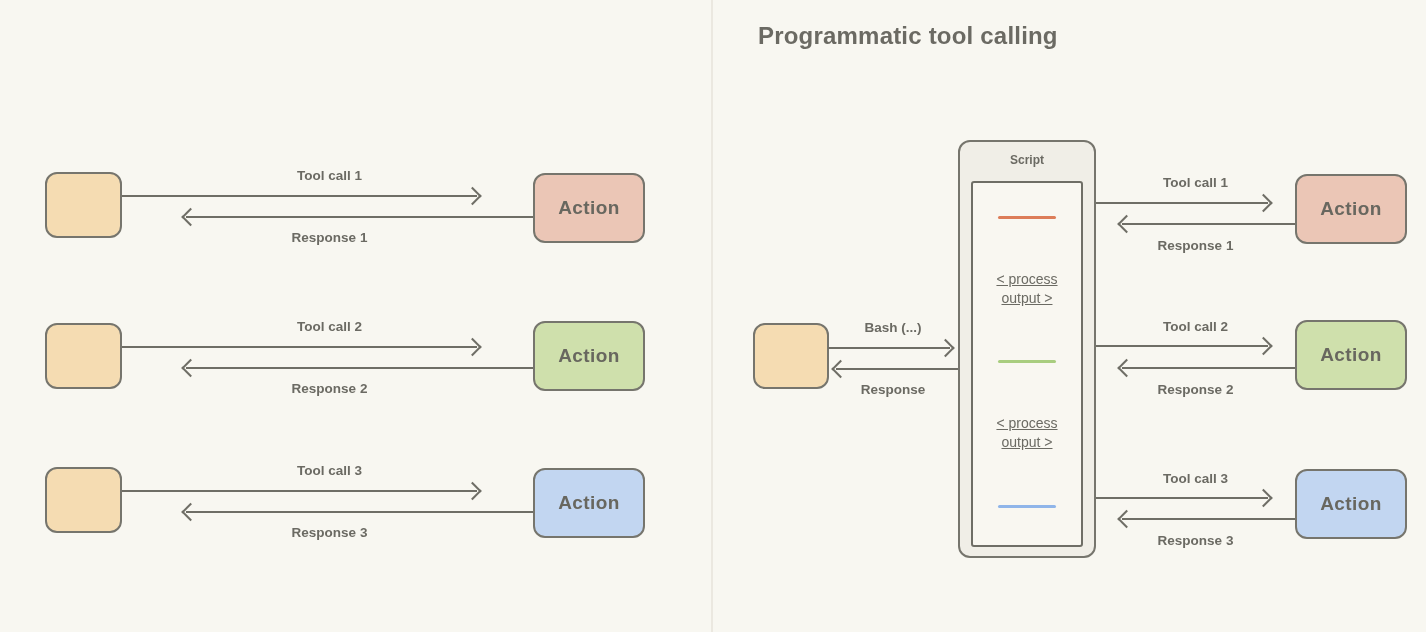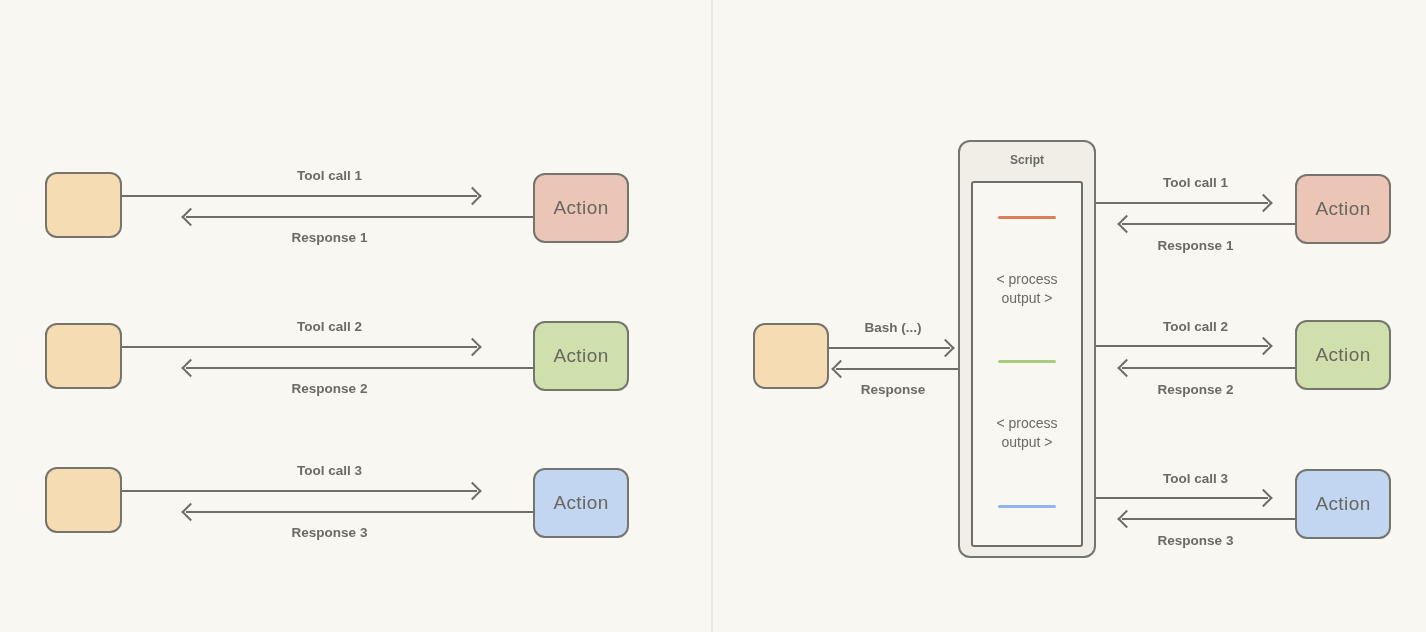--- a/index.html
+++ b/index.html
@@ -12,22 +12,22 @@
     --script-fill:#F0EEE7;
     --inner-fill:#F9F7F1;
   }
   *{margin:0;padding:0;box-sizing:border-box;}
   body{background:var(--bg);font-family:"Liberation Sans", sans-serif;}
   .canvas{position:relative;width:1426px;height:632px;background:var(--bg);overflow:hidden;}
   .divider{position:absolute;left:711px;top:0;width:2px;height:632px;background:var(--divider);}
   .panel-title{position:absolute;font-size:24px;font-weight:700;color:var(--text);letter-spacing:.2px;}
   .box{position:absolute;border:2px solid var(--border);border-radius:12px;background:var(--tan);}
   .agent{width:77px;height:66px;}
-  .action{width:96px;height:70px;display:flex;align-items:center;justify-content:center;
-          font-size:19px;font-weight:400;color:#68675F;letter-spacing:.4px;}
+  .action{width:112px;height:70px;display:flex;align-items:center;justify-content:center;
+          font-size:19px;font-weight:700;color:#68675F;letter-spacing:.4px;}
   .arrow{position:absolute;height:2px;background:var(--line);}
   .arrow.right::after{
     content:"";position:absolute;right:-2px;top:50%;width:11px;height:11px;
     border-top:2px solid var(--line);border-right:2px solid var(--line);
     transform:translateY(-50%) rotate(45deg);
   }
   .arrow.left::before{
     content:"";position:absolute;left:-2px;top:50%;width:11px;height:11px;
     border-bottom:2px solid var(--line);border-left:2px solid var(--line);
     transform:translateY(-50%) rotate(45deg);
@@ -35,21 +35,21 @@
   .arrow-label{position:absolute;font-size:13.5px;font-weight:600;color:var(--text);
                text-align:center;line-height:20px;}
   .script{position:absolute;left:958px;top:140px;width:138px;height:418px;
           background:var(--script-fill);border:2px solid var(--border);border-radius:12px;}
   .script-title{position:absolute;top:11px;left:0;width:100%;text-align:center;
                 font-size:12px;font-weight:600;color:var(--text);}
   .script-inner{position:absolute;left:11px;top:39px;width:112px;height:366px;
                 background:var(--inner-fill);border:2px solid var(--line);border-radius:3px;}
   .mini-line{position:absolute;left:50%;transform:translateX(-50%);width:58px;height:3px;border-radius:2px;}
   .process-text{position:absolute;left:8%;width:84%;text-align:center;
-                font-size:14px;line-height:19px;font-weight:500;color:var(--text);}
+                font-size:14px;line-height:19px;font-weight:500;color:var(--text);text-decoration:underline;}
 </style>
 </head>
 <body>
 
 <div class="canvas">
 
   <div class="divider"></div>
 
 
   <div>
@@ -72,20 +72,21 @@
 
   <div>
     <div class="box agent" style="left:45px;top:467px"></div>
     <div class="arrow-label" style="left:122px;top:461px;width:415px">Tool call 3</div>
     <div class="arrow right" style="left:122px;top:490px;width:355px"></div>
     <div class="arrow left" style="left:186px;top:511px;width:351px"></div>
     <div class="arrow-label" style="left:122px;top:523px;width:415px">Response 3</div>
     <div class="box action" style="left: 533px; top: 468px; background-color: rgb(194, 214, 241);">Action</div>
   </div>
 
+  <div class="panel-title" style="left:758px;top:22px">Programmatic tool calling</div>
 
   <div>
     <div class="box agent" style="left:753px;top:323px;width:76px"></div>
     <div class="arrow-label" style="left:828px;top:318px;width:130px">Bash (...)</div>
     <div class="arrow right" style="left:828px;top:347px;width:122px"></div>
     <div class="arrow left" style="left:836px;top:368px;width:122px"></div>
     <div class="arrow-label" style="left:828px;top:380px;width:130px">Response</div>
   </div>
 
   <div class="script">

